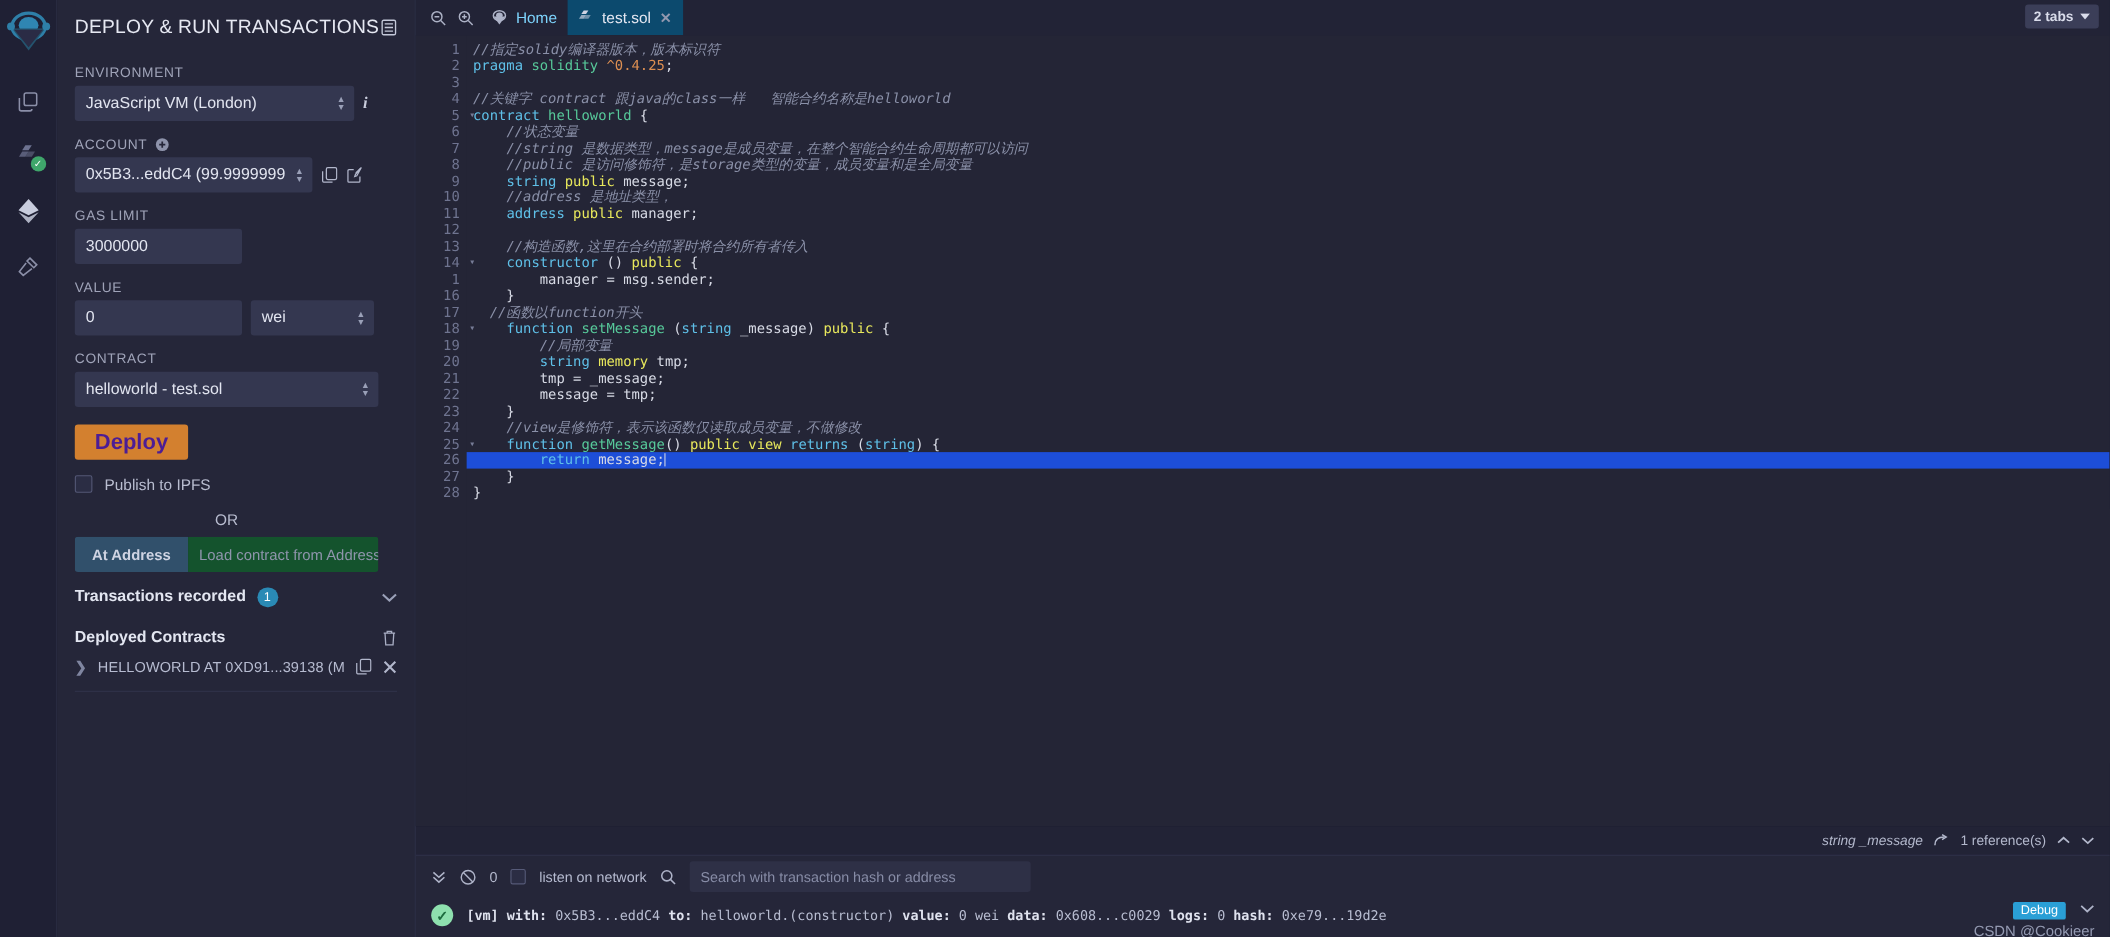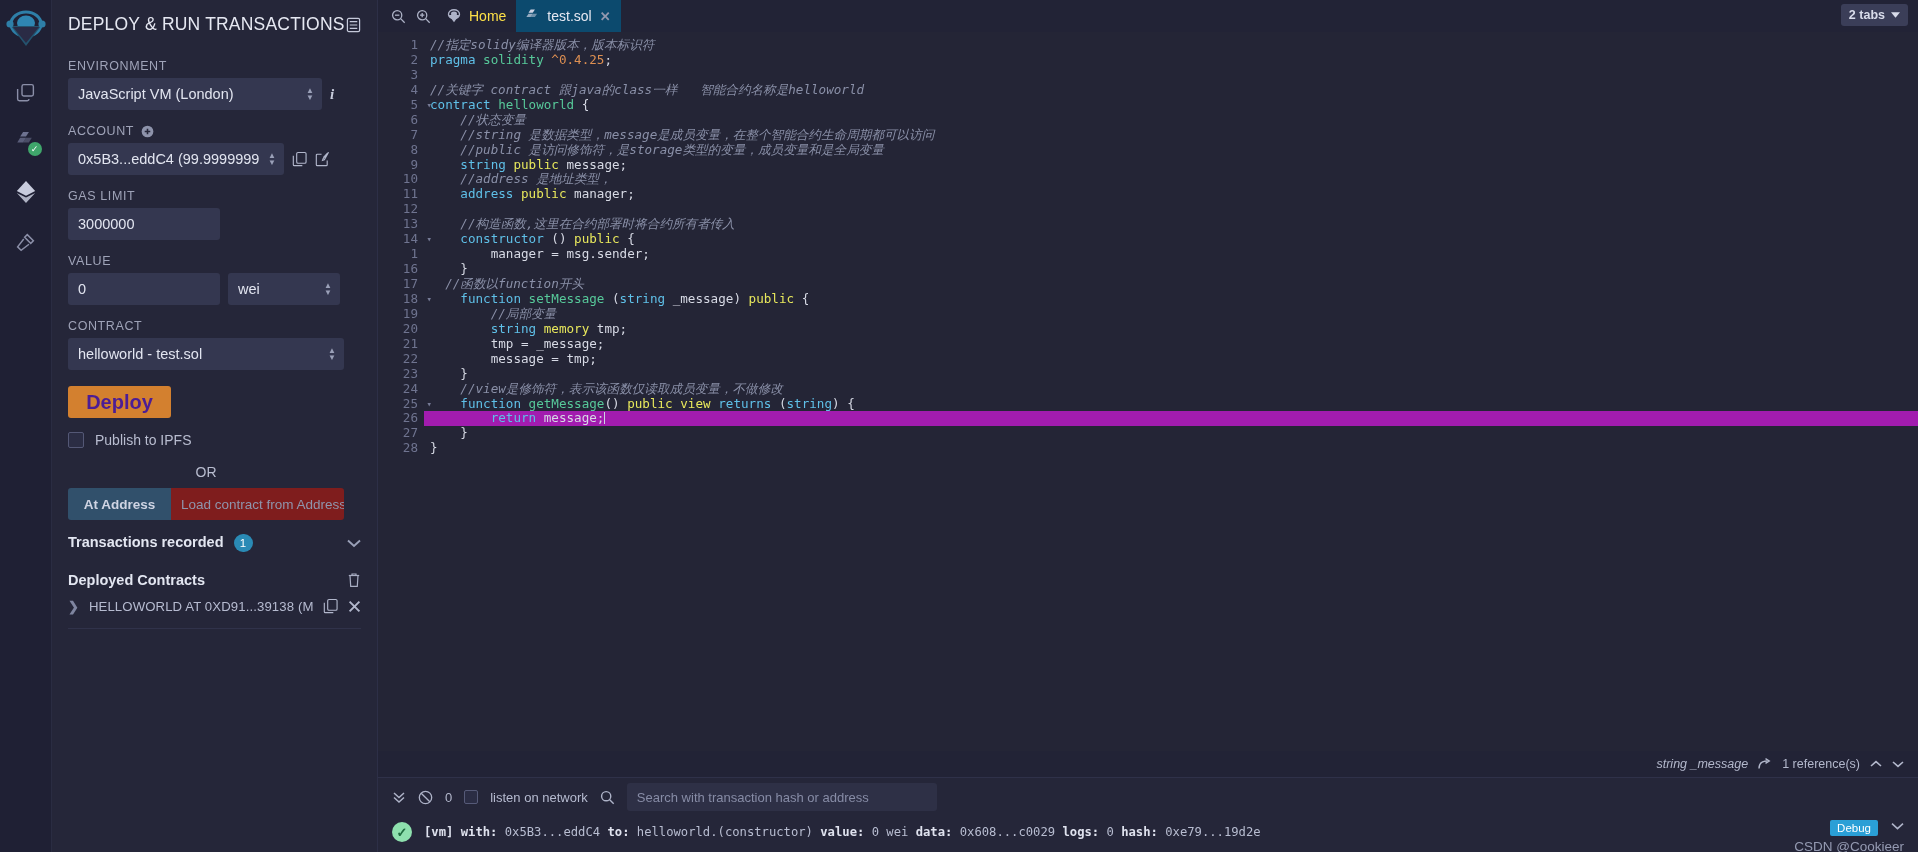--- a/index.html
+++ b/index.html
@@ -90,21 +90,21 @@
   .chk { width: 16px; height: 16px; border: 1px solid #545876; border-radius: 2px; background: #2b2d44; }
   .ipfs-label { color: #b9bdd0; font-size: 14px; }
   .or-row { text-align: center; color: #b9bdd0; font-size: 14px; margin: 16px 0 8px 0; width: 276px; }
   .ataddr-row { display: flex; width: 276px; height: 32px; border-radius: 3px; overflow: hidden; }
   .ataddr-btn {
     background: #31506b; color: #cfd4e3; font-size: 13.5px; font-weight: bold;
     width: 103px; display: flex; align-items: center; justify-content: center;
     cursor: pointer;
   }
   .ataddr-input {
-    flex: 1; background: #7f1d1d; color: #8f95ac; font-size: 13.5px;
+    flex: 1; background: #14532d; color: #8f95ac; font-size: 13.5px;
     display: flex; align-items: center; padding-left: 10px;
     white-space: nowrap; overflow: hidden;
   }
   .sec-row {
     display: flex; align-items: center; justify-content: space-between;
     padding: 14px 16px 0 16px;
   }
   .sec-title { color: #e3e6f1; font-size: 14.5px; font-weight: bold; display: flex; align-items: flex-start; gap: 10px; }
   .count-badge {
     background: #2a8ab5; color: #fff; border-radius: 9px;
@@ -127,21 +127,21 @@
 
   .tabbar {
     height: 32px; background: #222336; display: flex; align-items: center;
     padding-left: 8px; position: relative; flex: 0 0 32px;
   }
   .tb-ico { color: #adb2c6; padding: 0 5px; display: inline-flex; align-items: center; cursor: pointer; }
   .tab {
     display: flex; align-items: center; gap: 8px; height: 32px;
     padding: 0 10px; color: #b5bacd; font-size: 14px; cursor: pointer;
   }
-  .tab.home { color: #fde047; gap: 7px; }
+  .tab.home { color: #7dd3fc; gap: 7px; }
   .tab.active { background: #0c4a6e; color: #e6e8f2; }
   .tab-close { color: #9298af; font-size: 13px; font-weight: bold; }
   .tabs-count {
     position: absolute; right: 10px; top: 4px;
     background: #3b3e58; color: #d9dcea; border-radius: 3px;
     font-size: 12.5px; font-weight: bold; padding: 4px 8px;
     display: flex; align-items: center; gap: 6px; cursor: pointer;
   }
 
   .editor-wrap { flex: 1; display: flex; min-height: 0; position: relative; background: #222336; }
@@ -156,21 +156,21 @@
     user-select: none; background: #242536;
   }
   .gutter div { padding-right: 6px; position: relative; height: 14.95px; }
   .foldmark { position: absolute; right: -8px; top: 0px; font-size: 9px; color: #767b96; }
   .code {
     flex: 1; padding-top: 6px; min-width: 0; overflow: hidden;
     font-size: 12.6px; line-height: 14.95px; white-space: pre;
     color: #d7dae5; position: relative;
   }
   .code .ln { height: 14.95px; padding-left: 6px; }
-  .code .ln.cur { background: #a21caf; }
+  .code .ln.cur { background: #1d4ed8; }
   .cmt { color: #8a90a8; font-style: italic; }
   .kw { color: #5fc0e8; }
   .kw2 { color: #e8e85c; }
   .fn { color: #57c99a; }
   .num { color: #dd8f52; }
   .var { color: #d7dae5; }
   .cursor {
     display: inline-block; width: 1px; height: 12px;
     background: #cfd3e3; vertical-align: -2px;
   }

